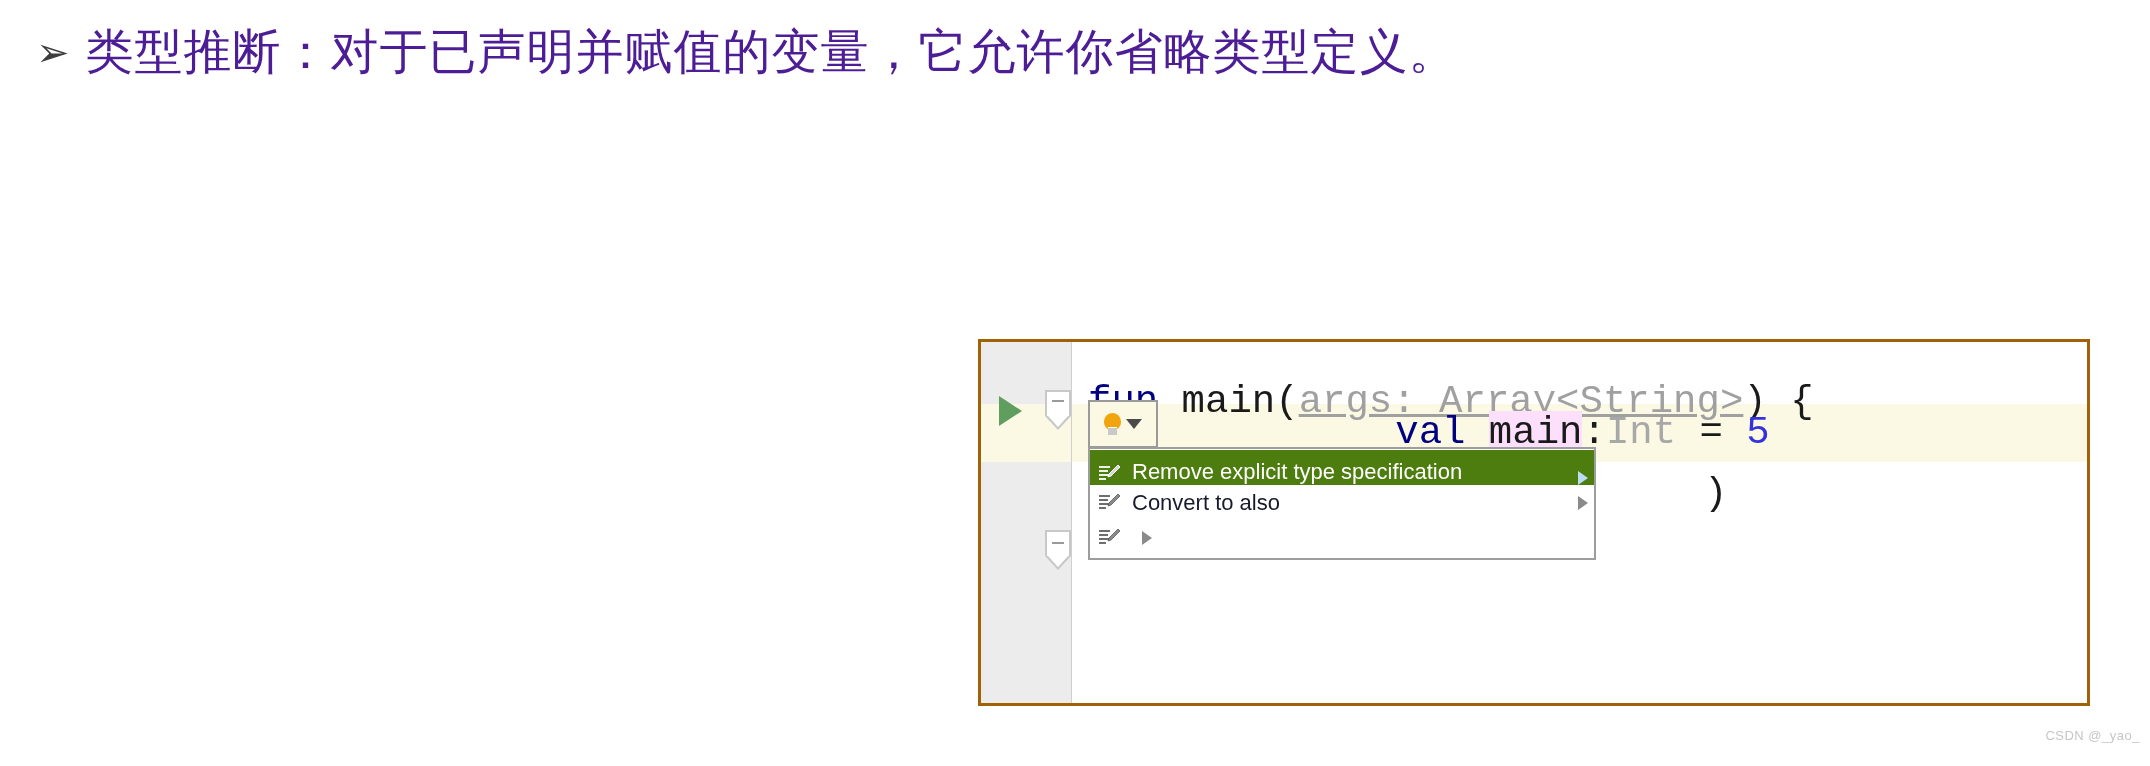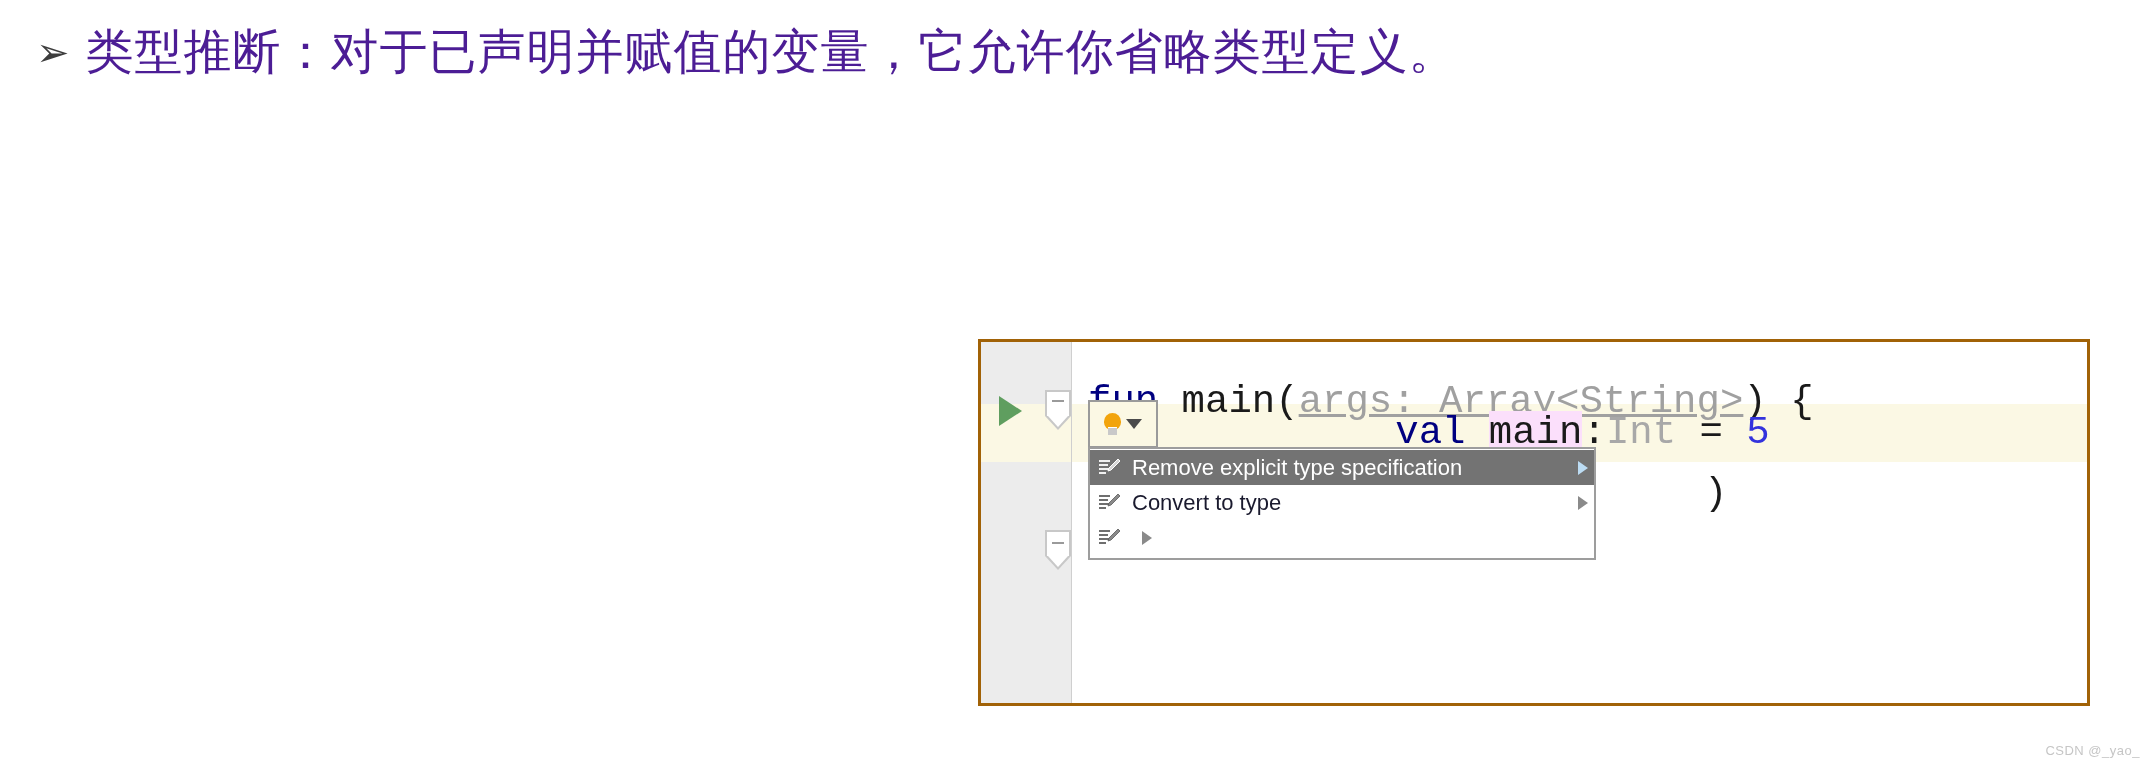--- a/index.html
+++ b/index.html
@@ -197,22 +197,23 @@
     display: flex;
     align-items: center;
     height: 35px;
     padding: 0 6px 0 8px;
     font-family: "Liberation Sans", sans-serif;
     font-size: 22px;
     color: #1a1a2e;
     box-sizing: border-box;
   }
   .menu-item.selected {
-    background: #737373;
+    background: #4d7c0f;
     color: #ffffff;
+    align-items: flex-end;
   }
   .menu-icon {
     width: 24px;
     height: 22px;
     margin-right: 10px;
     flex: 0 0 24px;
     position: relative;
   }
   .menu-label {
     flex: 1 1 auto;
@@ -238,21 +239,21 @@
     font-family: "Liberation Mono", "DejaVu Sans Mono", monospace;
     font-size: 39px;
     color: #1a1a1a;
     z-index: 2;
   }
 
   
   .watermark {
     position: absolute;
     right: 10px;
-    bottom: 8px;
+    bottom: 23px;
     font-size: 13px;
     color: #c6c6c6;
     font-family: "Liberation Sans", sans-serif;
     letter-spacing: 0.5px;
   }
 </style>
 </head>
 <body>
 
 <div class="heading">
@@ -332,21 +333,21 @@
           <svg width="24" height="22" viewBox="0 0 24 22">
             <g fill="#6f6f6f">
               <rect x="1" y="3" width="11" height="2"></rect>
               <rect x="1" y="7" width="9" height="2"></rect>
               <rect x="1" y="11" width="11" height="2"></rect>
               <rect x="1" y="15" width="7" height="2"></rect>
             </g>
             <path d="M20 2 L22 4 L13 13 L10 14 L11 11 Z" fill="#8a8a8a" stroke="#5a5a5a" stroke-width="0.8"></path>
           </svg>
         </span>
-        <span class="menu-label">Convert to type</span>
+        <span class="menu-label">Convert to also</span>
         <span class="submenu-arrow"></span>
       </div>
 
 
       <div class="menu-item">
         <span class="menu-icon">
           <svg width="24" height="22" viewBox="0 0 24 22">
             <g fill="#6f6f6f">
               <rect x="1" y="3" width="11" height="2"></rect>
               <rect x="1" y="7" width="9" height="2"></rect>

